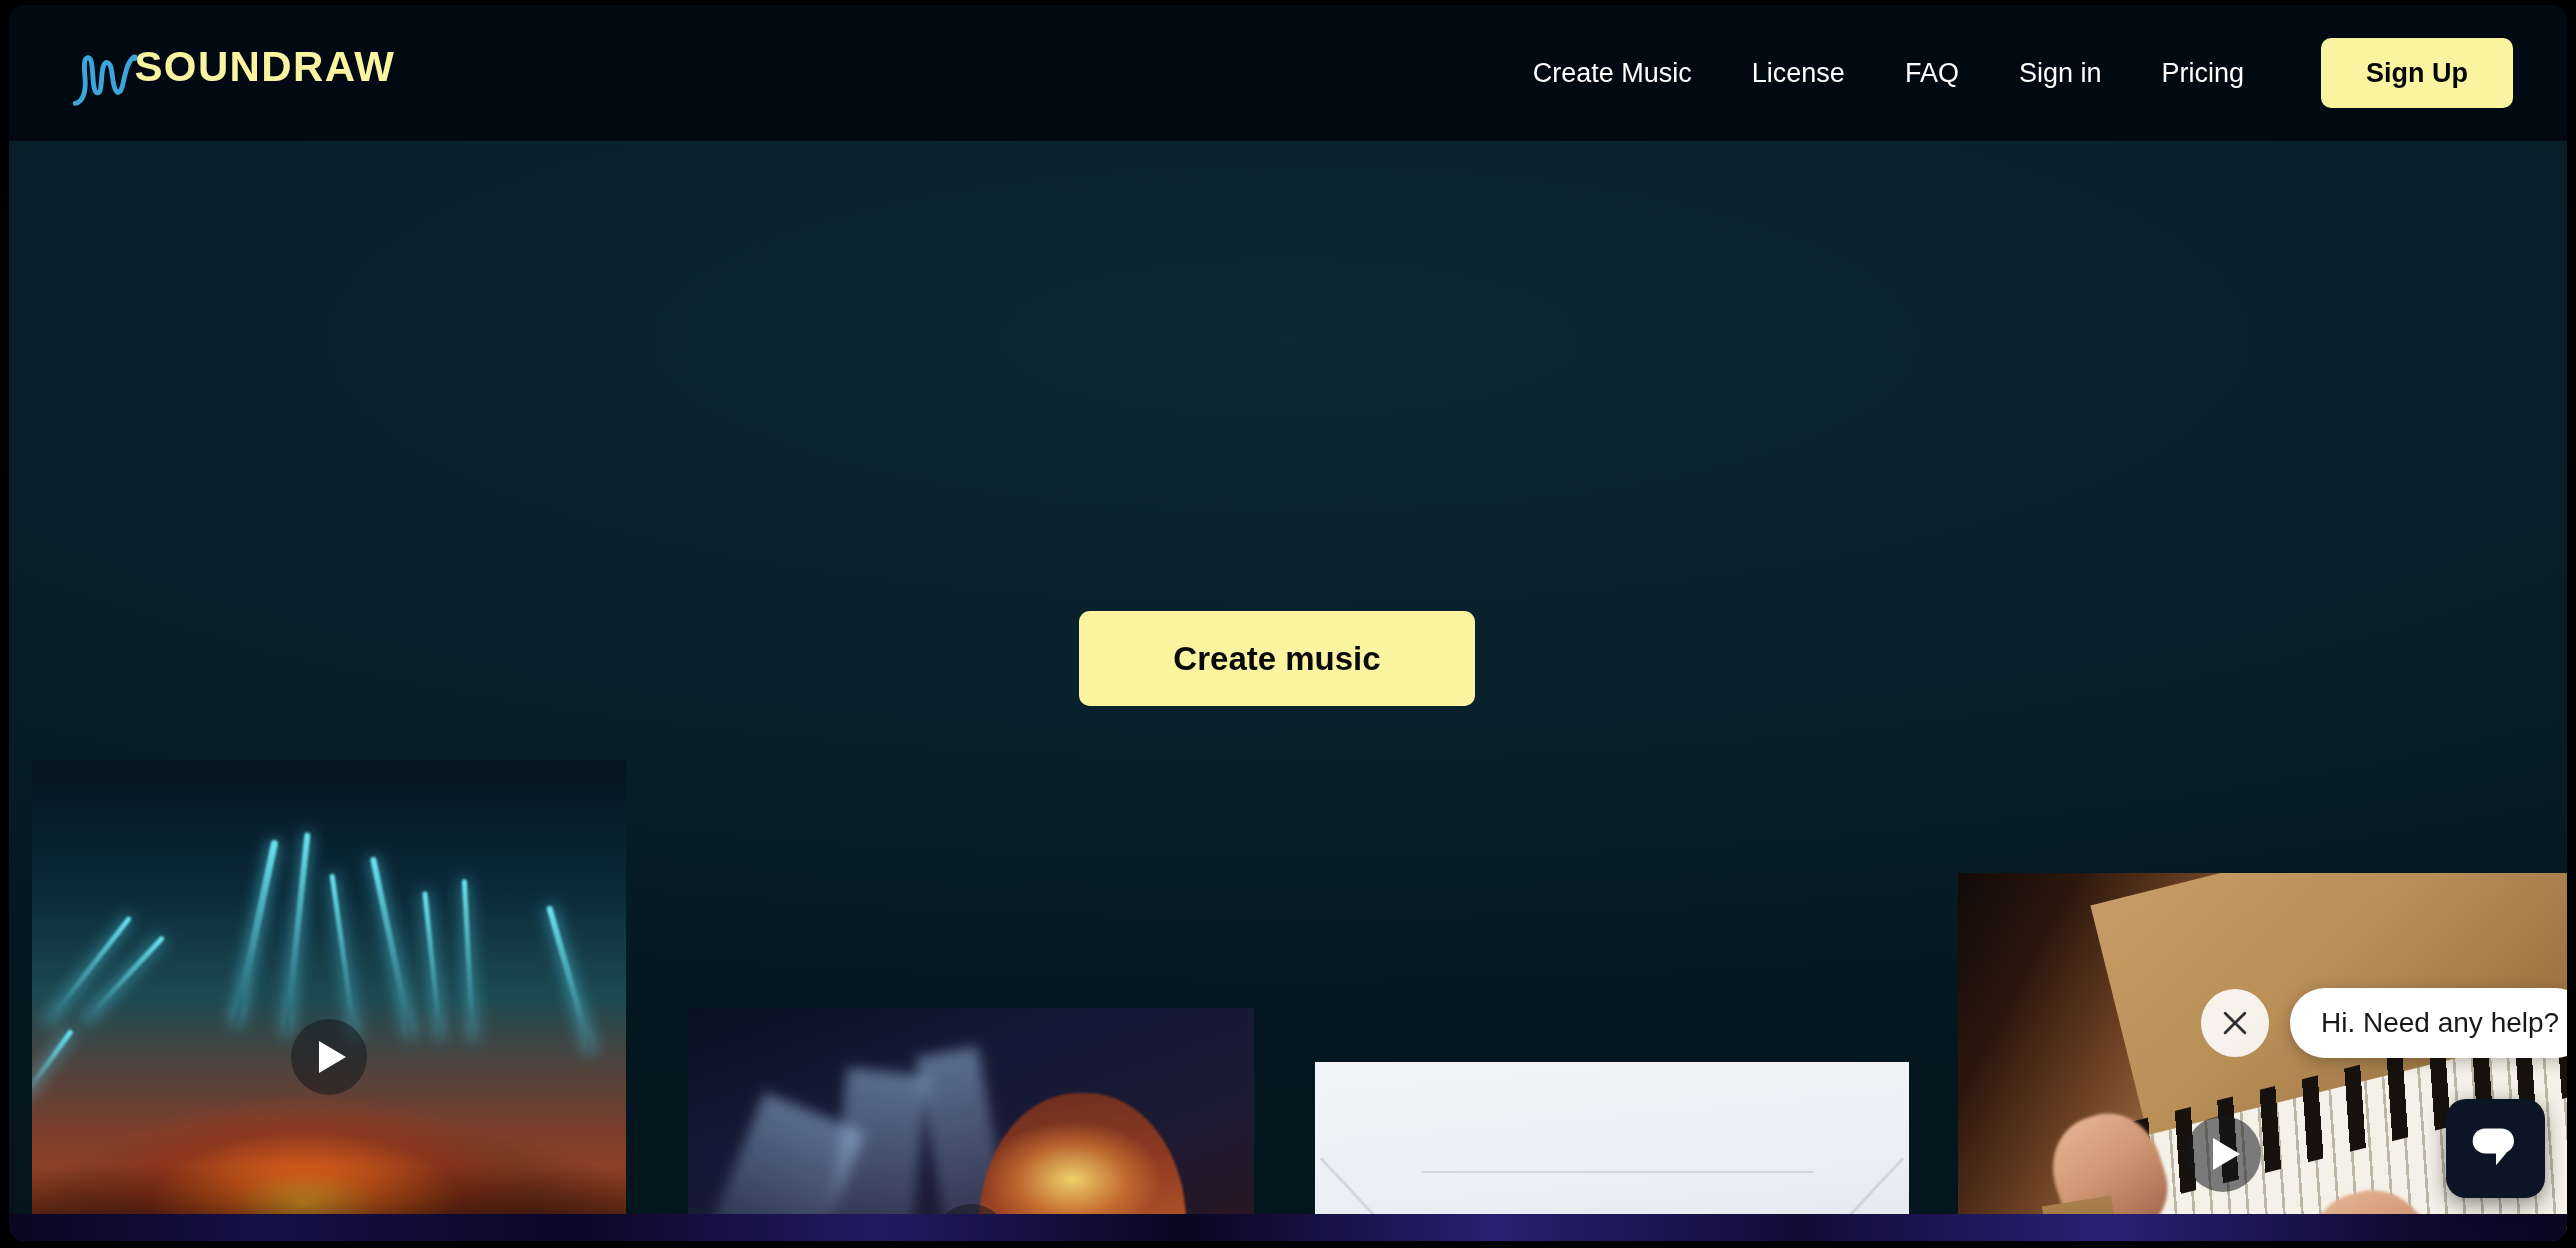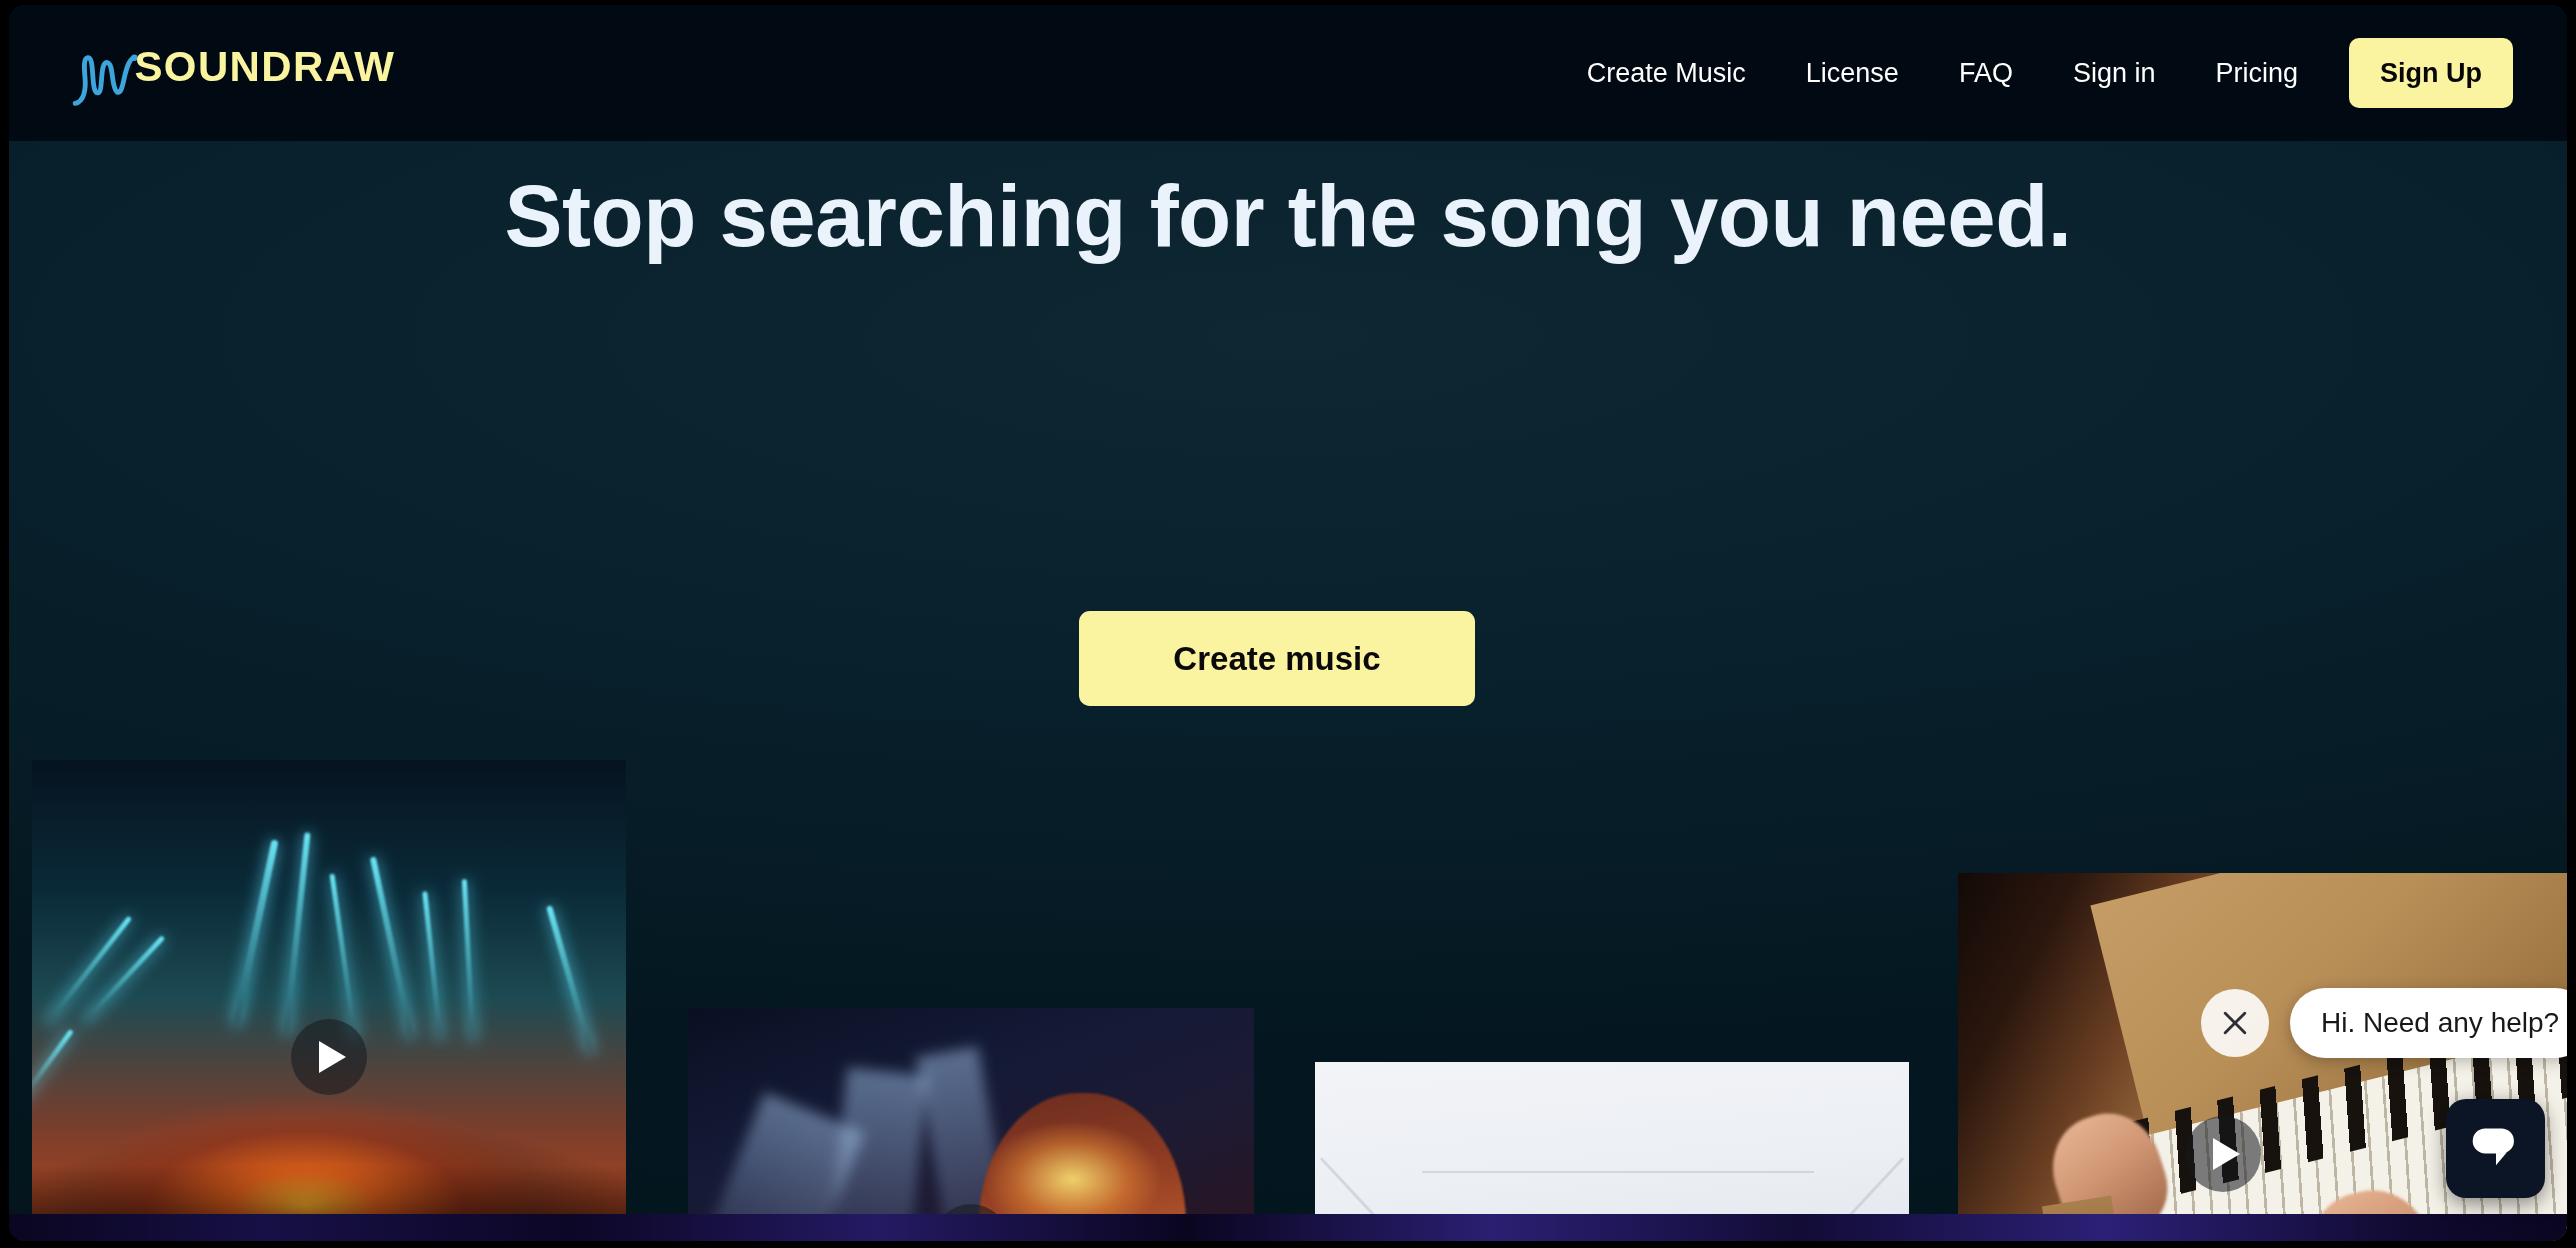--- a/index.html
+++ b/index.html
@@ -64,28 +64,28 @@
     color:#ffffff;
     font-size:27px;
     font-weight:400;
     text-decoration:none;
     padding:0 30px;
     line-height:136px;
     white-space:nowrap;
     cursor:pointer;
   }
   #signup-button{
-    margin-left:21px;
+    margin-left:47px;
     background:#FAF39F;
     color:#07070a;
     font-size:27px;
     font-weight:700;
     border:none;
     border-radius:10px;
-    padding:0 31px;
+    padding:0 45px;
     height:70px;
     line-height:70px;
     cursor:pointer;
     font-family:"Liberation Sans", sans-serif;
     white-space:nowrap;
   }
 
   
   #hero{
     position:absolute;
@@ -338,21 +338,21 @@
       <a class="nav-link">FAQ</a>
       <a class="nav-link">Sign in</a>
       <a class="nav-link">Pricing</a>
       <button id="signup-button">Sign Up</button>
     </nav>
   </header>
 
   <section id="hero">
 
     <h1 id="hero-title">
-      <span>Stop searching for the song you need.</span><br>
+      <br>
     </h1>
 
 
     <button id="create-music-button">Create music</button>
 
     <div class="video-card" id="video-card-1">
       <div class="video-art" id="video-art-1">
         <div class="laser" style="left:9%;  top:24%; width:5.4px;  height:135px; transform:rotate(38deg);"></div>
         <div class="laser" style="left:15%; top:27%; width:4.5px;  height:117px; transform:rotate(43deg);"></div>
         <div class="laser" style="left:37%; top:13%; width:7.2px;  height:189px; transform:rotate(12deg);"></div>

